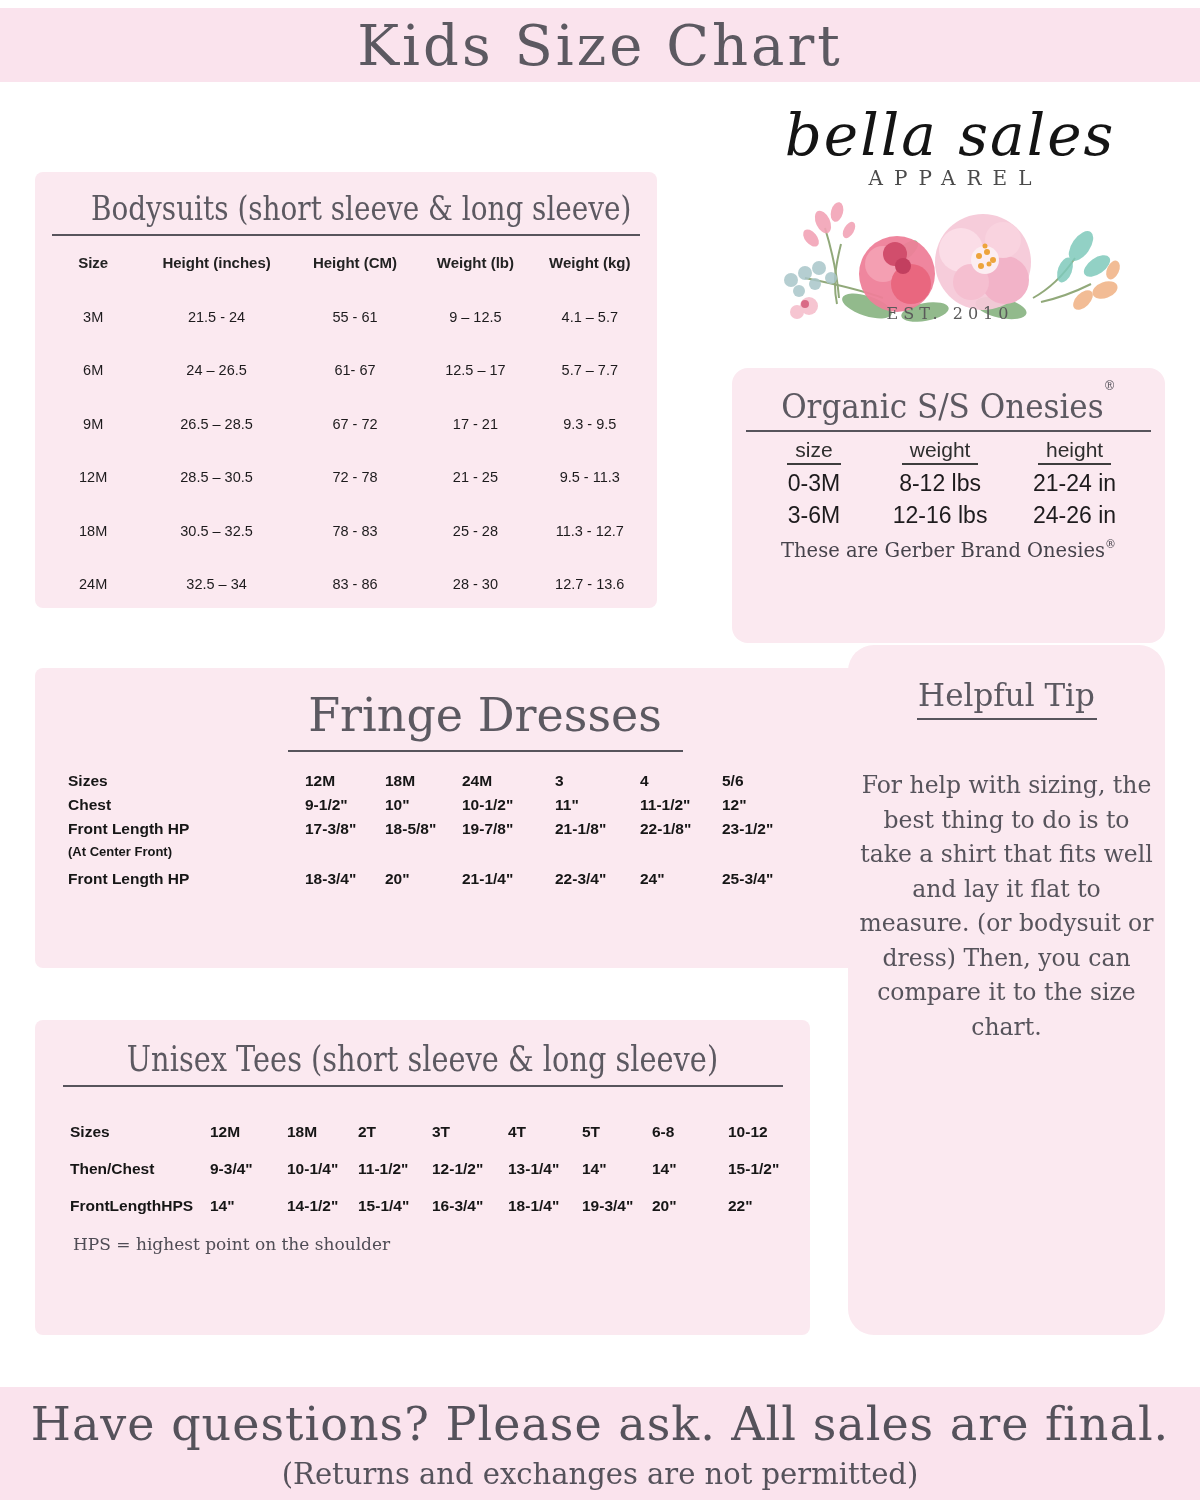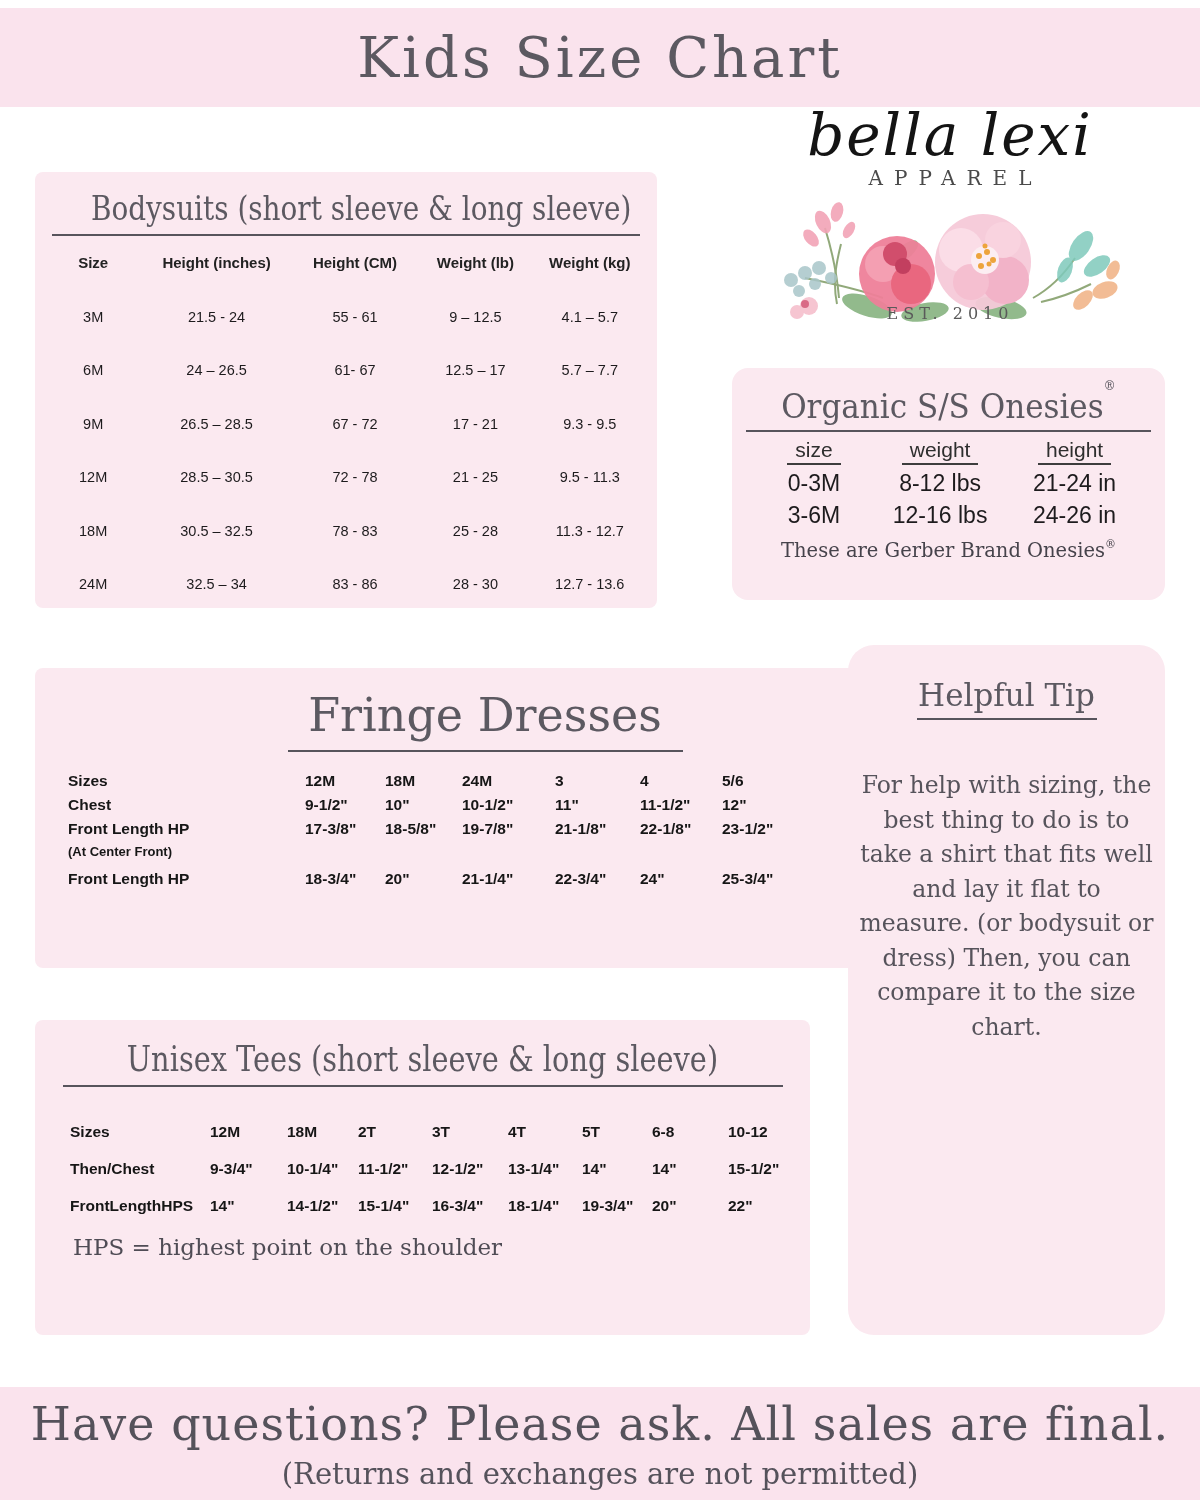--- a/index.html
+++ b/index.html
@@ -2,21 +2,21 @@
 <html><head>
 <meta charset="utf-8">
 <style>
   html,body{margin:0;padding:0;background:#fff;}
   .page{position:relative;width:1200px;height:1500px;background:#ffffff;overflow:hidden;
         font-family:"Liberation Sans", sans-serif;}
   .serif{font-family:"DejaVu Serif", serif;}
 
   
   .band{position:absolute;left:0;width:1200px;background:#fae3ed;}
-  .band.top{top:8px;height:99px;display:flex;align-items:center;justify-content:center;}
+  .band.top{top:8px;height:74px;display:flex;align-items:center;justify-content:center;}
   .band.bottom{top:1387px;height:113px;text-align:center;}
   .page-title{font-family:"DejaVu Serif", serif;font-size:56px;color:#5c5961;letter-spacing:3px;}
 
   
   .panel{position:absolute;background:#fbe9f0;border-radius:8px;}
   .panel-title{font-family:"DejaVu Serif", serif;color:#5c5961;text-align:center;white-space:nowrap;}
   .t-underline{height:2px;background:#57545c;margin:6px auto 0 auto;}
 
   
   .bodysuits{left:35px;top:172px;width:622px;height:436px;}
@@ -33,21 +33,21 @@
         display:flex;flex-direction:column;align-items:center;}
   .brand-name{font-family:"DejaVu Serif", serif;font-style:italic;font-size:58px;color:#141414;
               letter-spacing:2px;line-height:1;}
   .brand-sub{font-family:"DejaVu Serif", serif;font-size:20px;color:#4a4a4a;letter-spacing:11px;
              margin-top:2px;text-indent:11px;}
   .flowers{margin-top:-2px;}
   .brand-est{font-family:"DejaVu Serif", serif;font-size:16px;color:#5a5a5a;letter-spacing:5px;
              margin-top:-20px;}
 
   
-  .onesies{left:732px;top:368px;width:433px;height:232px;border-radius:16px;text-align:center;}
+  .onesies{left:732px;top:368px;width:433px;height:275px;border-radius:16px;text-align:center;}
   .onesies .panel-title{font-size:33px;margin-top:10px;transform:scaleX(.94);transform-origin:center;}
   .onesies .panel-title sup{font-size:13px;vertical-align:28px;}
   .onesies .t-underline{width:405px;margin-top:4px;}
   .o-table{margin-top:6px;display:grid;grid-template-columns:1fr 1.25fr 1.15fr;row-gap:5px;
            padding:0 26px;}
   .o-head{font-size:21px;color:#2e2e2e;justify-self:center;border-bottom:2px solid #3d3d3d;
           padding:0 8px 1px 8px;}
   .o-cell{font-size:23px;color:#1d1b1d;justify-self:center;}
   .o-note{font-family:"DejaVu Serif", serif;font-size:19.5px;color:#46434b;margin-top:9px;}
   .o-note sup{font-size:11px;vertical-align:9px;}
@@ -75,21 +75,21 @@
   .tip-body .p2{margin-top:68px;}
 
   
   .tees{left:35px;top:1020px;width:775px;height:315px;}
   .tees .panel-title{font-size:36px;margin-top:18px;transform:scaleX(.8);transform-origin:center;}
   .tees .t-underline{width:720px;margin-top:6px;}
   .te-rows{margin-top:26px;}
   .t-row{display:grid;grid-template-columns:140px 77px 71px 74px 76px 74px 70px 76px 1fr;
          padding-left:35px;align-items:center;height:37px;}
   .t-row .lab,.t-row .val{font-weight:bold;font-size:15.5px;color:#161616;}
-  .hps-note{font-family:"DejaVu Serif", serif;font-size:23px;color:#4f4c55;margin:10px 0 0 38px;}
+  .hps-note{font-family:"DejaVu Serif", serif;font-size:17px;color:#4f4c55;margin:10px 0 0 38px;}
 
   
   .footer-line1{font-family:"DejaVu Serif", serif;font-size:46px;color:#55525b;margin-top:10px;
                 letter-spacing:1px;}
   .footer-line2{font-family:"DejaVu Serif", serif;font-size:29px;color:#55525b;margin-top:6px;}
 </style>
 </head>
 <body>
 
 <div class="page">
@@ -148,21 +148,21 @@
         <div class="vc">24M</div>
         <div class="vc">32.5 – 34</div>
         <div class="vc">83 - 86</div>
         <div class="vc">28 - 30</div>
         <div class="vc">12.7 - 13.6</div>
       </div>
     </div>
   </div>
 
   <div class="logo">
-    <div class="brand-name serif">bella lexi</div>
+    <div class="brand-name serif">bella sales</div>
     <div class="brand-sub">APPAREL</div>
     <svg class="flowers" width="350" height="136" viewBox="0 0 350 136">
       <g stroke="#86a06c" stroke-width="2" fill="none" opacity=".9">
         <path d="M66 56 C 60 80, 58 96, 62 116"></path>
         <path d="M50 40 C 58 66, 62 86, 64 110"></path>
         <path d="M30 90 C 60 96, 86 102, 108 110"></path>
         <path d="M300 70 C 288 88, 276 100, 258 110"></path>
         <path d="M316 96 C 300 104, 284 110, 266 114"></path>
       </g>
 

